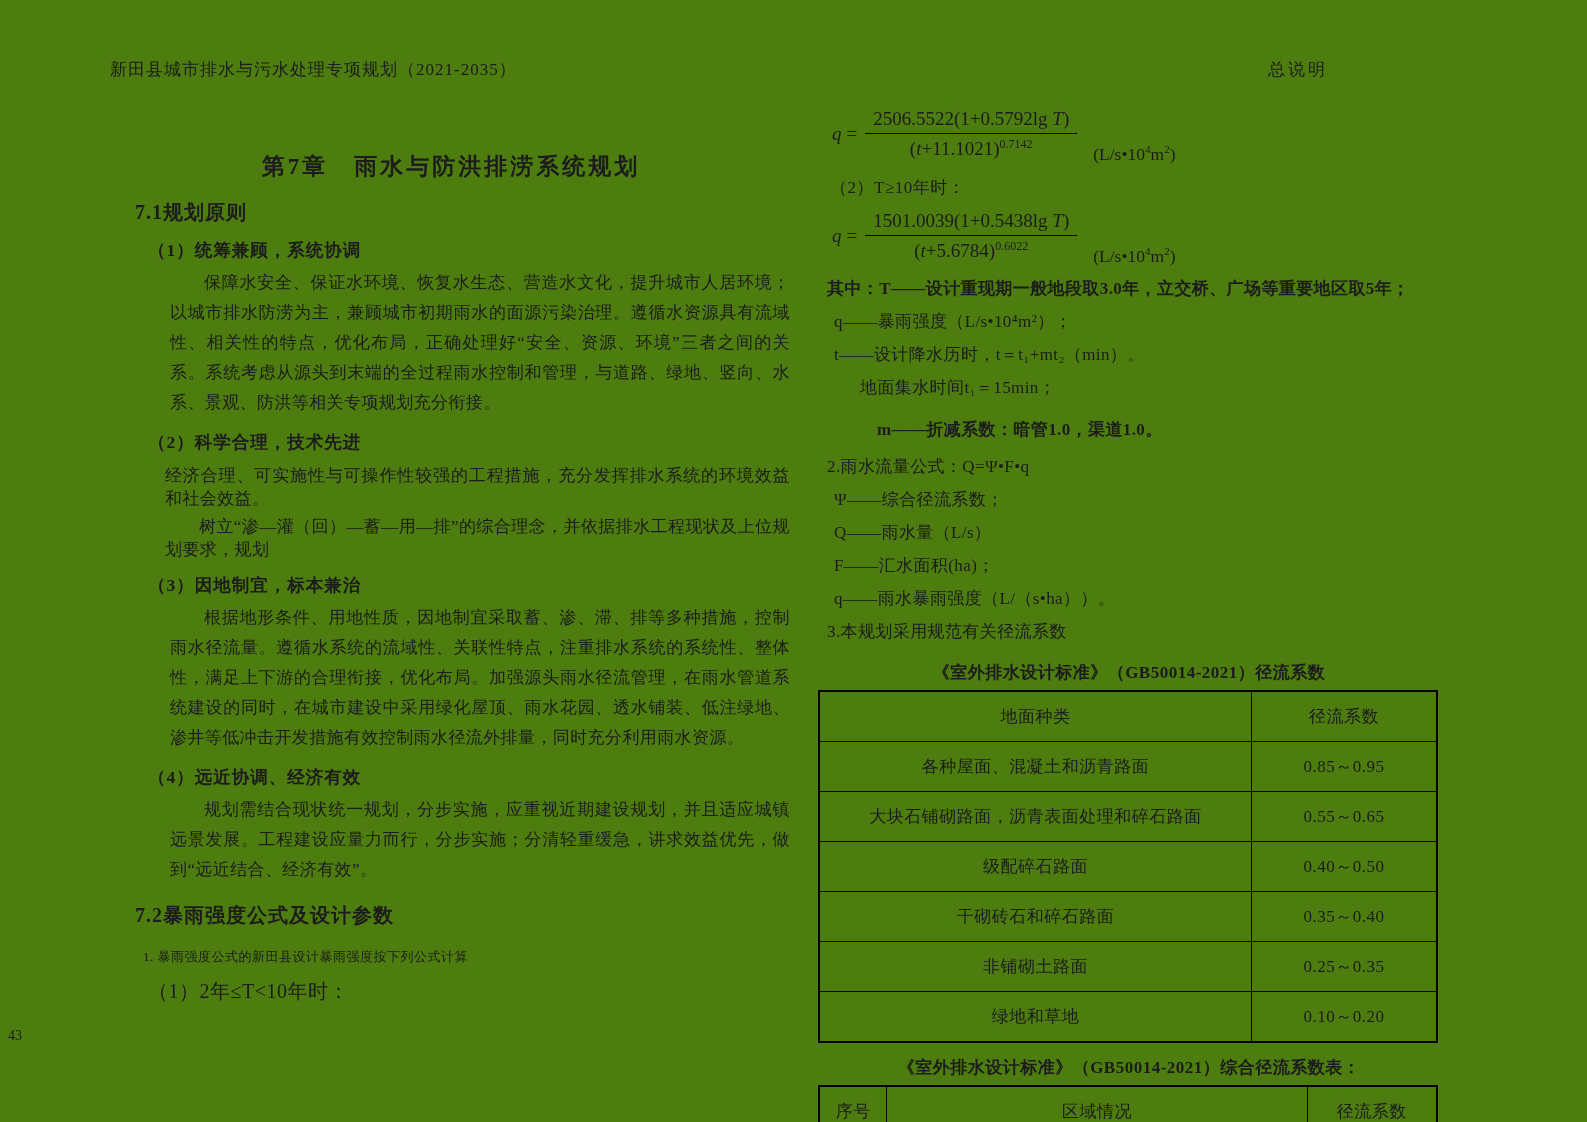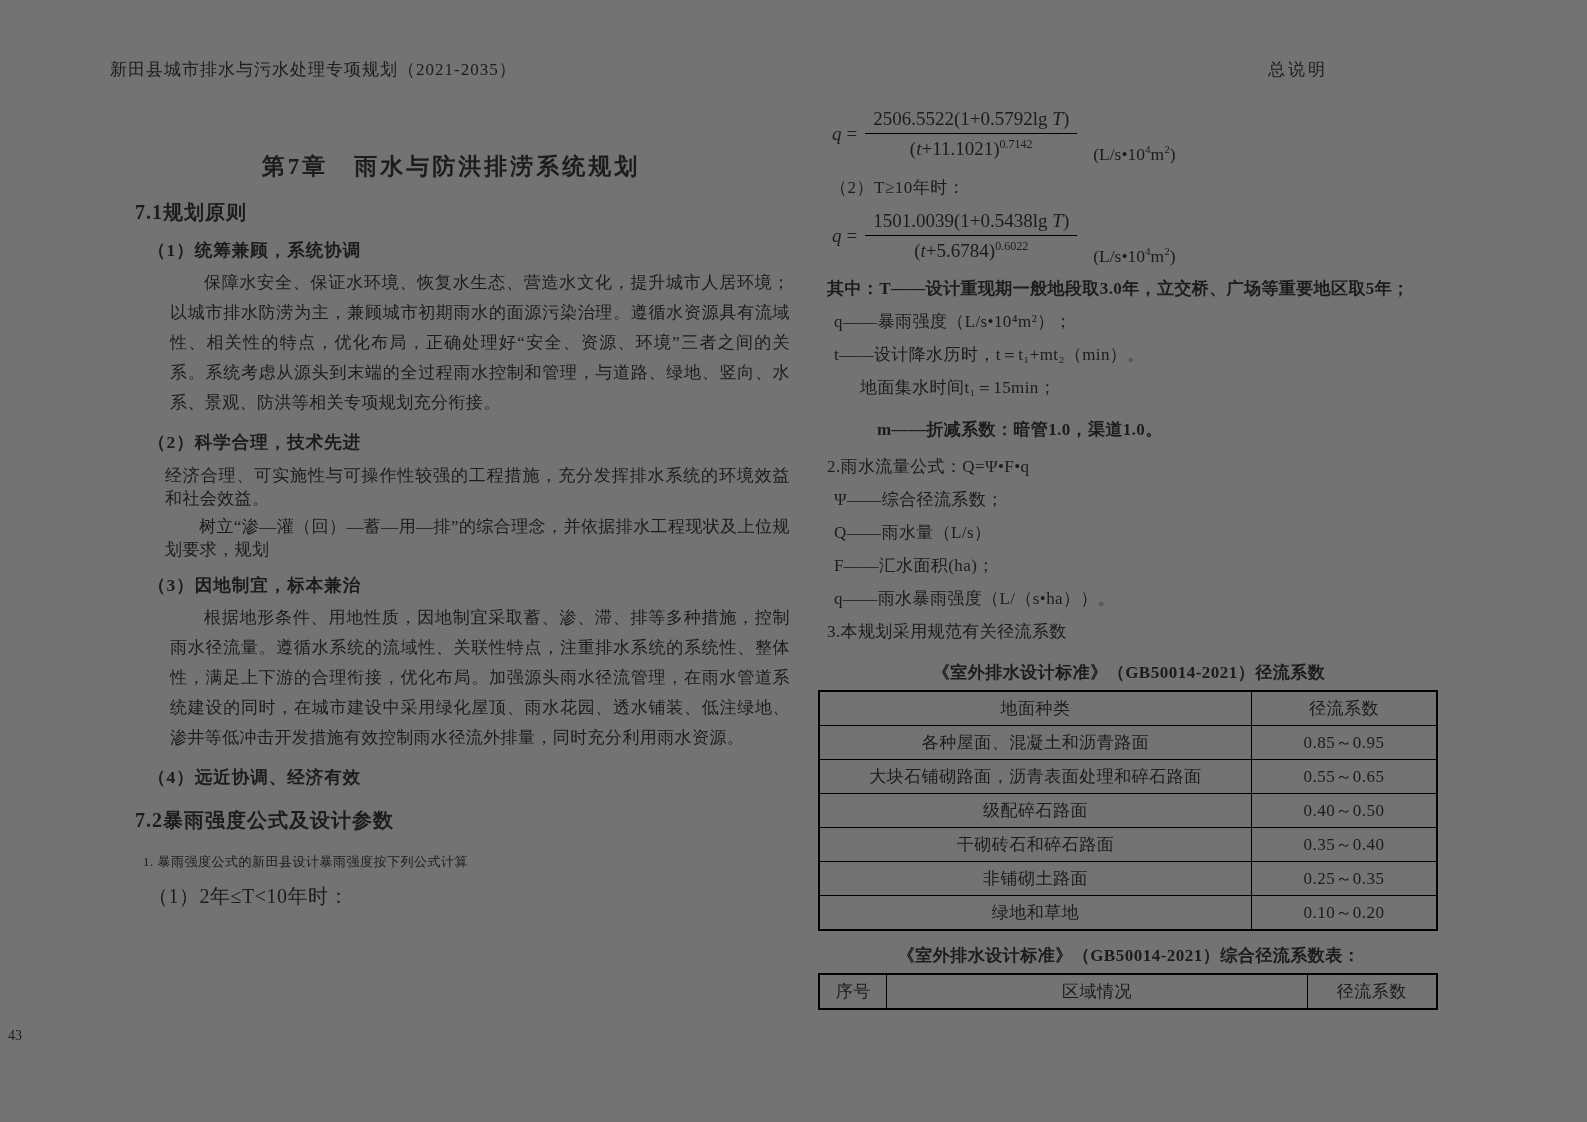--- a/index.html
+++ b/index.html
@@ -1,17 +1,17 @@
 <!DOCTYPE html>
 <html><head>
 <meta charset="utf-8">
 <style>
   html,body{margin:0;padding:0;background:#ffffff;}
   .page{
-    position:relative;width:1587px;height:1122px;background:#737373;
+    position:relative;width:1587px;height:1122px;background:#4d7c0f;
     font-family:"Liberation Serif","DejaVu Serif",serif;color:#1c1c1c;overflow:hidden;
   }
   
   .hdr-left{position:absolute;left:110px;top:58px;font-size:17px;letter-spacing:1px;}
   .hdr-right{position:absolute;left:1268px;top:58px;font-size:17px;letter-spacing:3px;}
   
   .col-left{position:absolute;left:110px;top:140px;width:682px;}
   .chapter{margin:12px 0 0 0;text-align:center;font-size:23px;font-weight:bold;letter-spacing:3px;line-height:30px;}
   .h-sec{font-size:20px;font-weight:bold;line-height:28px;margin:16px 0 0 25px;letter-spacing:1px;}
   .h-sub{font-size:17.5px;font-weight:bold;line-height:26px;margin:11px 0 0 38px;letter-spacing:1px;}
@@ -36,21 +36,21 @@
   .r0{margin-left:9px;}
   .r1{margin-left:16px;}
   .r2{margin-left:42px;}
   .r3{margin-left:59px;}
   .gap-s{margin-top:4px;}
   .gap-m{margin-top:9px;font-weight:bold;}
   .case2-line{margin:14px 0 0 12px;line-height:28px;letter-spacing:0.5px;}
   
   .tbl-title{text-align:center;font-weight:bold;font-size:17px;margin-top:13px;letter-spacing:0.5px;}
   table{border-collapse:collapse;width:620px;margin-top:6px;border:2px solid #000;}
-  td,th{border:1.3px solid #000;text-align:center;font-weight:normal;font-size:17px;padding:5px;letter-spacing:0.5px;}
+  td,th{border:1.3px solid #000;text-align:center;font-weight:normal;font-size:17px;padding:13px;letter-spacing:0.5px;}
   .t1 tr{height:34px;}
   .t1 .c-type{width:70%;}
   .t1 .c-val{width:30%;}
   .t2 tr{height:32px;}
   .t2 .c-no{width:11%;}
   .t2 .c-area{width:68%;}
   .t2 .c-val{width:21%;}
   
   .page-num{position:absolute;left:8px;right:0;top:1028px;text-align:left;font-size:14px;}
 </style>
@@ -70,20 +70,21 @@
     <div class="body-p indent">保障水安全、保证水环境、恢复水生态、营造水文化，提升城市人居环境；以城市排水防涝为主，兼顾城市初期雨水的面源污染治理。遵循水资源具有流域性、相关性的特点，优化布局，正确处理好“安全、资源、环境”三者之间的关系。系统考虑从源头到末端的全过程雨水控制和管理，与道路、绿地、竖向、水系、景观、防洪等相关专项规划充分衔接。</div>
 
     <div class="h-sub">（2）科学合理，技术先进</div>
     <div class="body-p tight2">经济合理、可实施性与可操作性较强的工程措施，充分发挥排水系统的环境效益和社会效益。</div>
     <div class="body-p indent tight">树立“渗—灌（回）—蓄—用—排”的综合理念，并依据排水工程现状及上位规划要求，规划</div>
 
     <div class="h-sub">（3）因地制宜，标本兼治</div>
     <div class="body-p indent">根据地形条件、用地性质，因地制宜采取蓄、渗、滞、排等多种措施，控制雨水径流量。遵循水系统的流域性、关联性特点，注重排水系统的系统性、整体性，满足上下游的合理衔接，优化布局。加强源头雨水径流管理，在雨水管道系统建设的同时，在城市建设中采用绿化屋顶、雨水花园、透水铺装、低注绿地、渗井等低冲击开发措施有效控制雨水径流外排量，同时充分利用雨水资源。</div>
 
     <div class="h-sub">（4）远近协调、经济有效</div>
+    <div class="body-p indent">规划需结合现状统一规划，分步实施，应重视近期建设规划，并且适应城镇远景发展。工程建设应量力而行，分步实施；分清轻重缓急，讲求效益优先，做到“远近结合、经济有效”。</div>
 
     <div class="h-sec">7.2暴雨强度公式及设计参数</div>
     <div class="item-p">1. 暴雨强度公式的新田县设计暴雨强度按下列公式计算</div>
     <div class="case-p">（1）2年≤T&lt;10年时：</div>
   </div>
 
   <div class="col-right">
 
     <div class="formula">
       <span class="fv">q</span>

